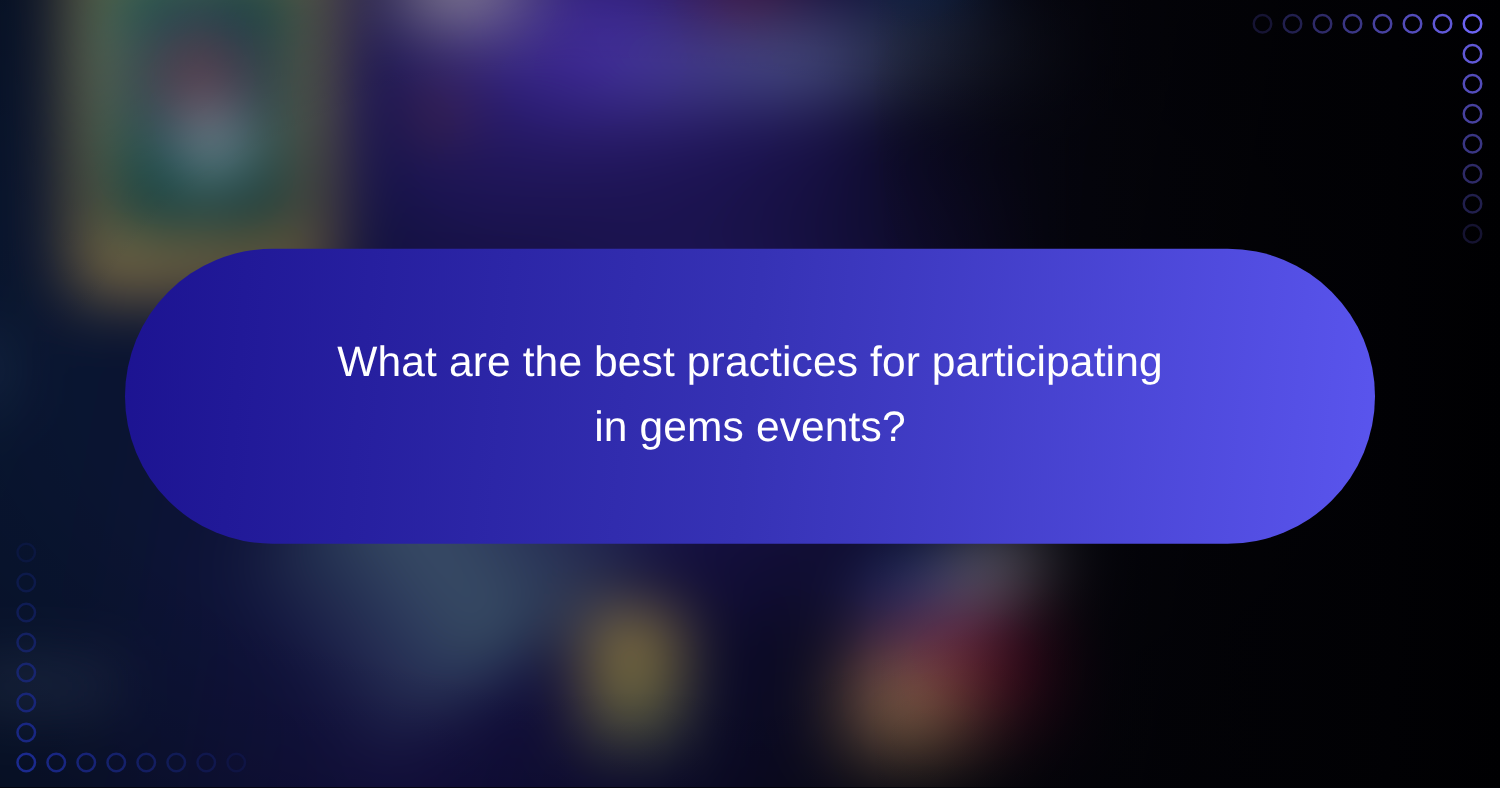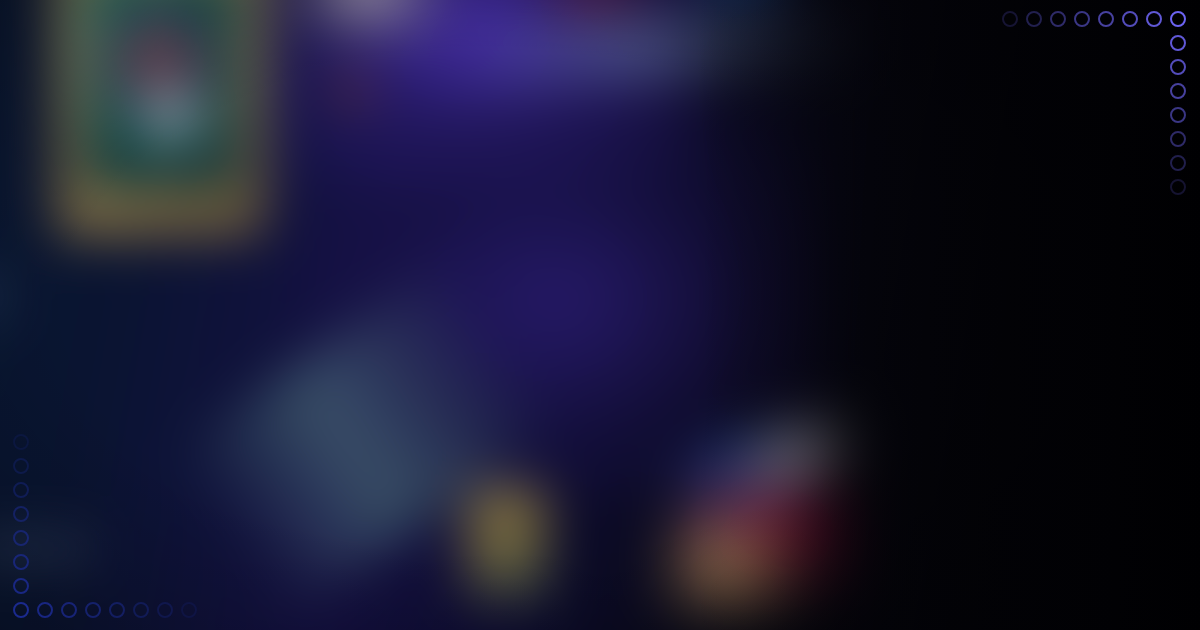--- a/index.html
+++ b/index.html
@@ -286,14 +286,18 @@
       <div class="dot" style="left: 181px; top: 602px; color: rgb(27, 42, 142); opacity: 0.2;"></div>
       <div class="dot" style="left: 13px; top: 578px; color: rgb(27, 42, 142); opacity: 0.885;"></div>
       <div class="dot" style="left: 13px; top: 554px; color: rgb(27, 42, 142); opacity: 0.77;"></div>
       <div class="dot" style="left: 13px; top: 530px; color: rgb(27, 42, 142); opacity: 0.655;"></div>
       <div class="dot" style="left: 13px; top: 506px; color: rgb(27, 42, 142); opacity: 0.54;"></div>
       <div class="dot" style="left: 13px; top: 482px; color: rgb(27, 42, 142); opacity: 0.425;"></div>
       <div class="dot" style="left: 13px; top: 458px; color: rgb(27, 42, 142); opacity: 0.31;"></div>
       <div class="dot" style="left: 13px; top: 434px; color: rgb(27, 42, 142); opacity: 0.2;"></div>
     </div>
 
+  <div class="question-card" id="question-card" style="background: linear-gradient(95deg, rgb(28, 19, 145) 0%, rgb(54, 50, 181) 50%, rgb(90, 85, 238) 100%); border-radius: 118px;">
+    <div class="question-text" style="color: rgb(255, 255, 255);">What are the best practices for participating
+in gems events?</div>
+  </div>
 
 </div>
 
 </body></html>

